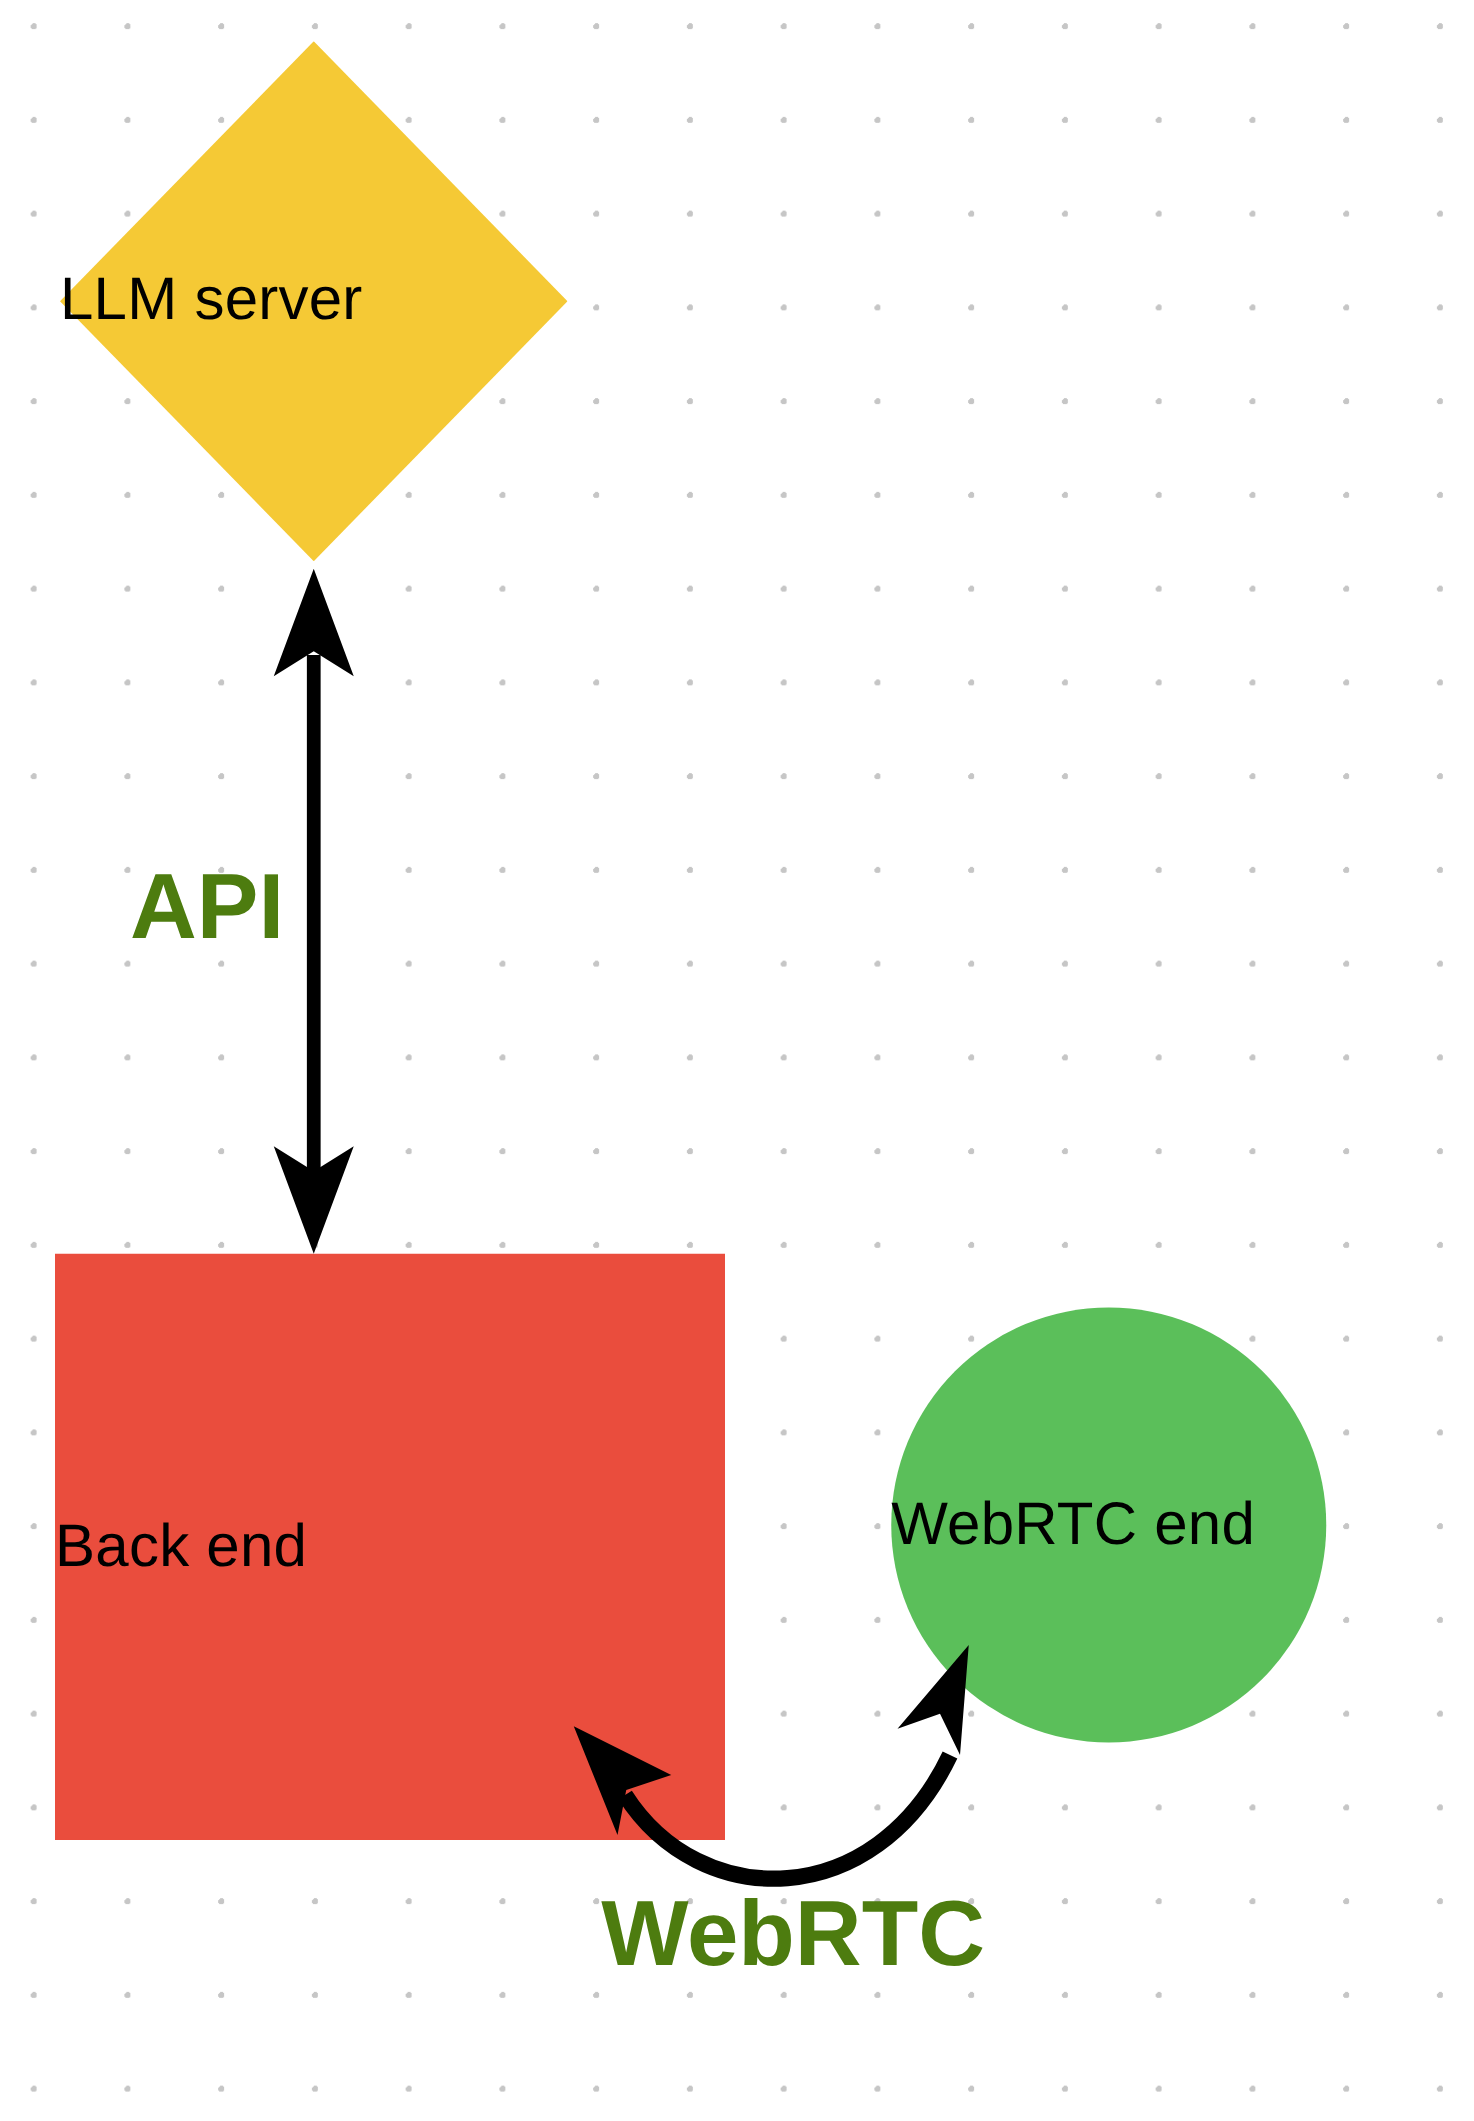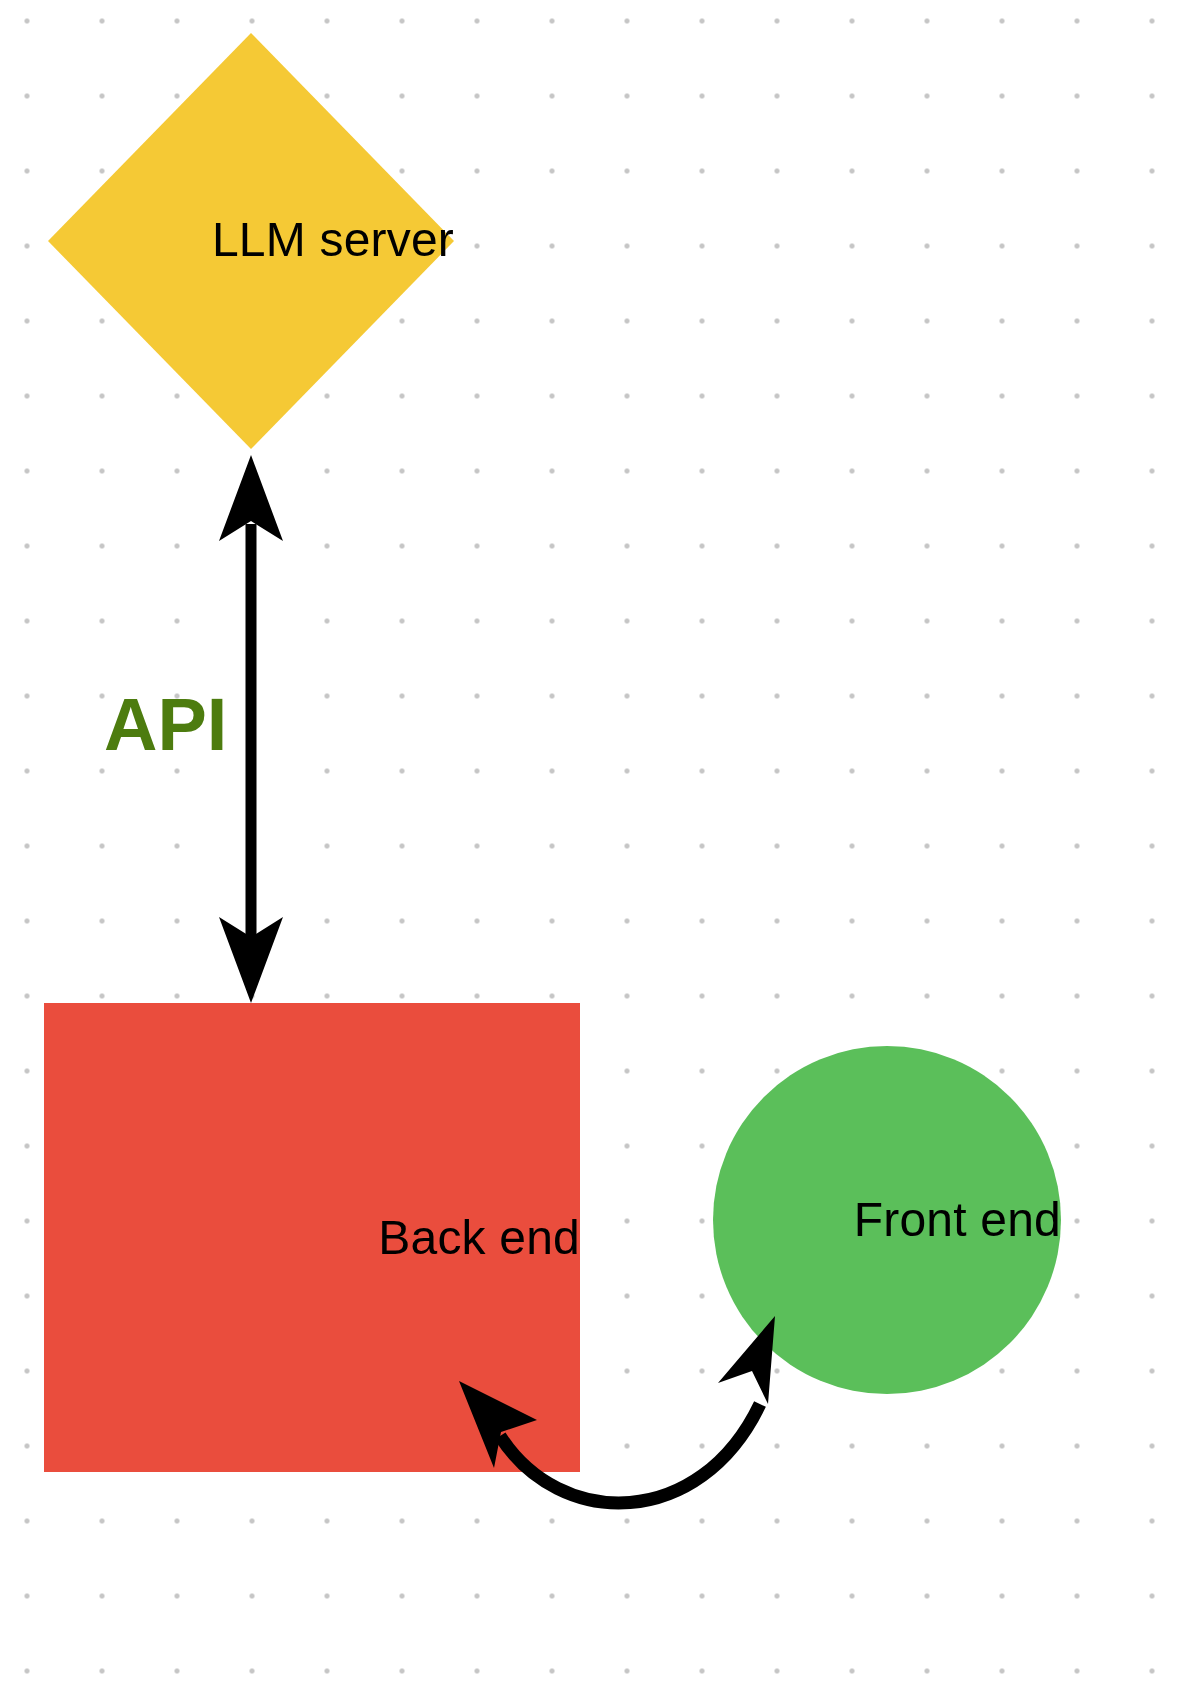--- a/index.html
+++ b/index.html
@@ -28,21 +28,21 @@
     background-image: radial-gradient(circle at 2.6px 2.6px, #c6c6c6 2.4px, rgba(0,0,0,0) 2.6px);
     background-size: 75px 75px;
     background-position: 24.5px 18.5px;
     pointer-events: none;
   }
   
   .shape {
     position: absolute;
     display: flex;
     align-items: center;
-    justify-content: flex-end;
+    justify-content: flex-start;
   }
   .shape-label {
     color: #000000;
     font-size: 48px;
     font-weight: 400;
     line-height: 1;
     letter-spacing: 0.2px;
     white-space: nowrap;
     text-align: center;
   }
@@ -122,34 +122,35 @@
       <polygon points="203,0 406,208 203,416 0,208" fill="#F5C935"></polygon>
     </svg>
     <span class="shape-label">LLM server</span>
   </div>
 
   <div class="shape" id="node-back-end">
     <span class="shape-label">Back end</span>
   </div>
 
   <div class="shape" id="node-front-end">
-    <span class="shape-label">Front end</span>
+    <span class="shape-label">WebRTC end</span>
   </div>
 
   <svg id="connectors" viewBox="0 0 1179 1697">
 
     <g>
       <line x1="251" y1="524" x2="251" y2="968" stroke="#000000" stroke-width="11"></line>
       <polygon points="251,455 283,541 251,521 219,541" fill="#000000"></polygon>
       <polygon points="251,1003 219,917 251,937 283,917" fill="#000000"></polygon>
     </g>
 
     <g>
       <path d="M 500 1436 C 560 1530, 700 1530, 760 1404" fill="none" stroke="#000000" stroke-width="13" stroke-linecap="butt"></path>
       <polygon points="459,1381 537,1420 501,1432 494,1468" fill="#000000"></polygon>
       <polygon points="775,1316 768,1404 752,1371 718,1383" fill="#000000"></polygon>
     </g>
   </svg>
 
   <div class="edge-label" id="edge-label-api">API</div>
 
+  <div class="edge-label" id="edge-label-webrtc">WebRTC</div>
 
 </div>
 
 </body></html>

